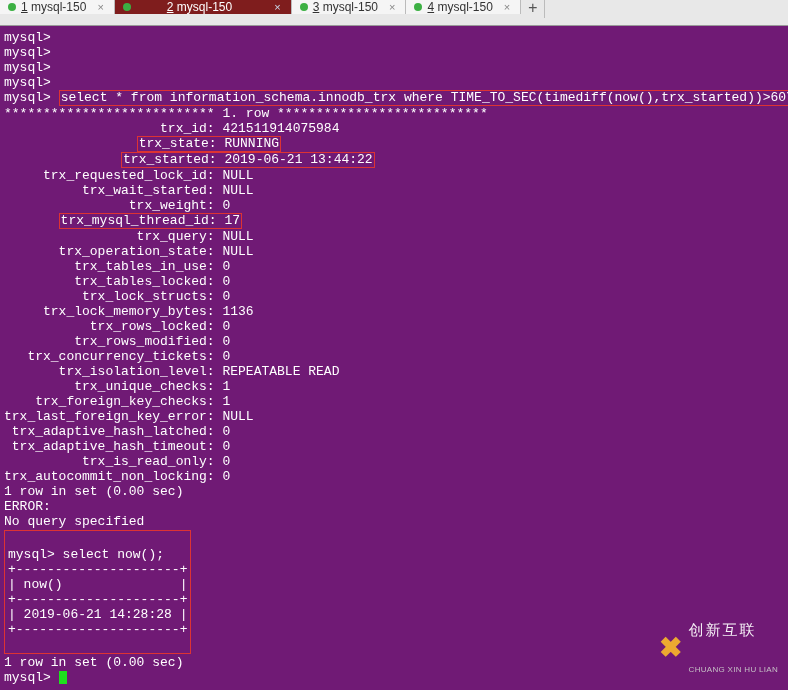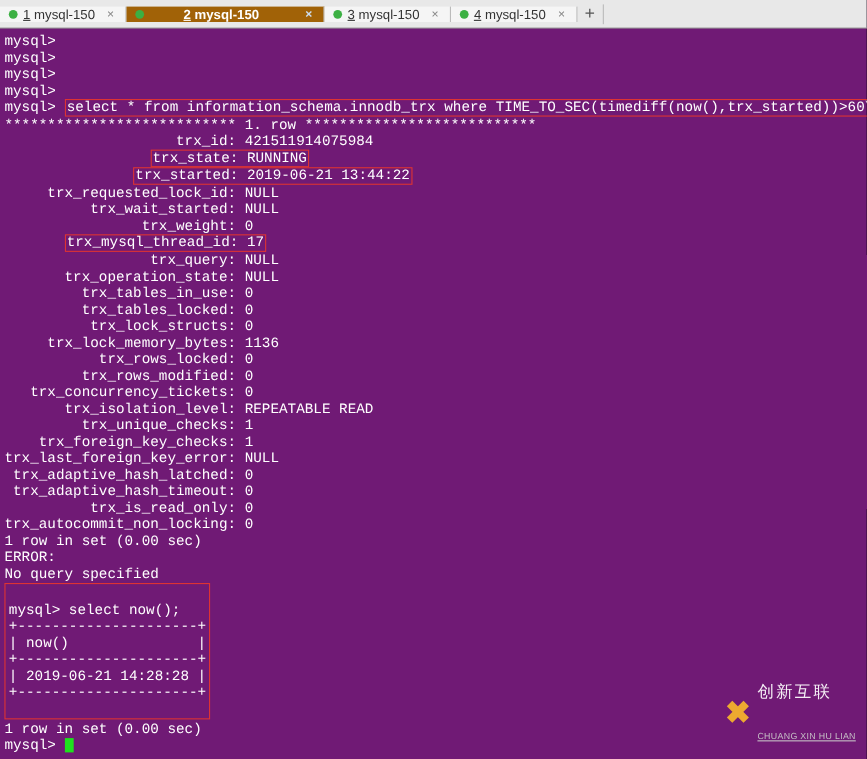--- a/index.html
+++ b/index.html
@@ -9,39 +9,39 @@
     background: #000;
     width: 788px;
     height: 690px;
     overflow: hidden;
   }
   .tab-bar {
     display: flex;
     background: #e8e8e8;
     height: 26px;
     border-bottom: 1px solid #999;
-    align-items: center;
+    align-items: flex-start;
   }
   .tab {
     display: flex;
     align-items: center;
     padding: 0 8px;
     border-right: 1px solid #bbb;
     background: #f5f5f5;
     font-family: Tahoma, Arial, sans-serif;
     font-size: 12px;
     color: #333;
     gap: 5px;
     cursor: pointer;
     white-space: nowrap;
   }
   .tab.active {
-    background: #a16207;
+    background: #7f1d1d;
     color: #fff;
-    font-weight: bold;
+    font-weight: normal;
     gap: 36px;
   }
   .tab .dot {
     width: 8px; height: 8px; border-radius: 50%;
     background: #3cb043;
     display: inline-block;
   }
   .tab .num { text-decoration: underline; }
   .tab .close {
     color: #888; font-size: 11px; margin-left: 4px;
@@ -89,21 +89,21 @@
     opacity: 0.92;
   }
   .wm-logo {
     font-size: 28px;
     color: #f8b62b;
     font-weight: bold;
     line-height: 1;
   }
   .wm-txt { display: flex; flex-direction: column; line-height: 1.05; gap: 28px; }
   .wm-zh { font-size: 15px; letter-spacing: 2px; }
-  .wm-en { font-size: 8px; letter-spacing: 0.3px; color: #ccc; text-decoration: underline; }
+  .wm-en { font-size: 8px; letter-spacing: 0.3px; color: #ccc; }
   .cursor-blk {
     display:inline-block; width:8px; height:13px; background:#1ee01e; vertical-align:middle;
   }
 </style>
 </head>
 <body>
 
 <div class="tab-bar" id="tab-bar">
     <div class="tab">
       <span class="dot"></span>

